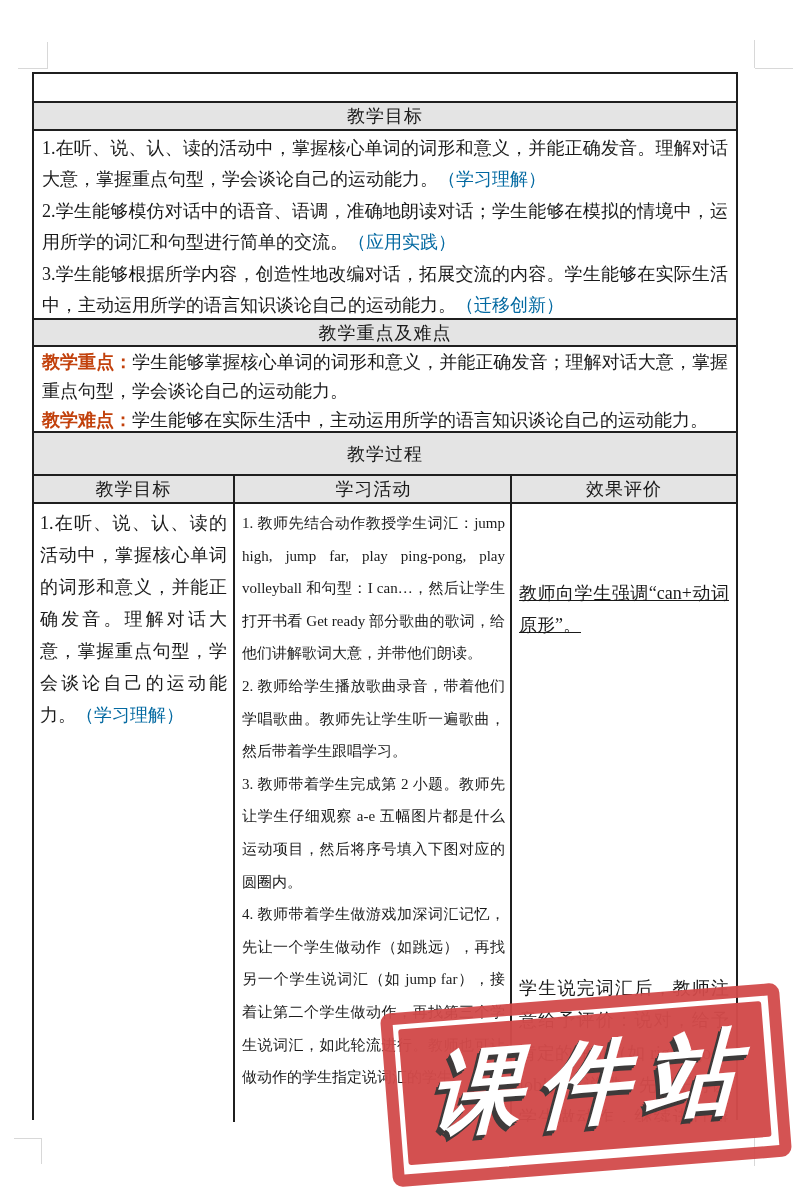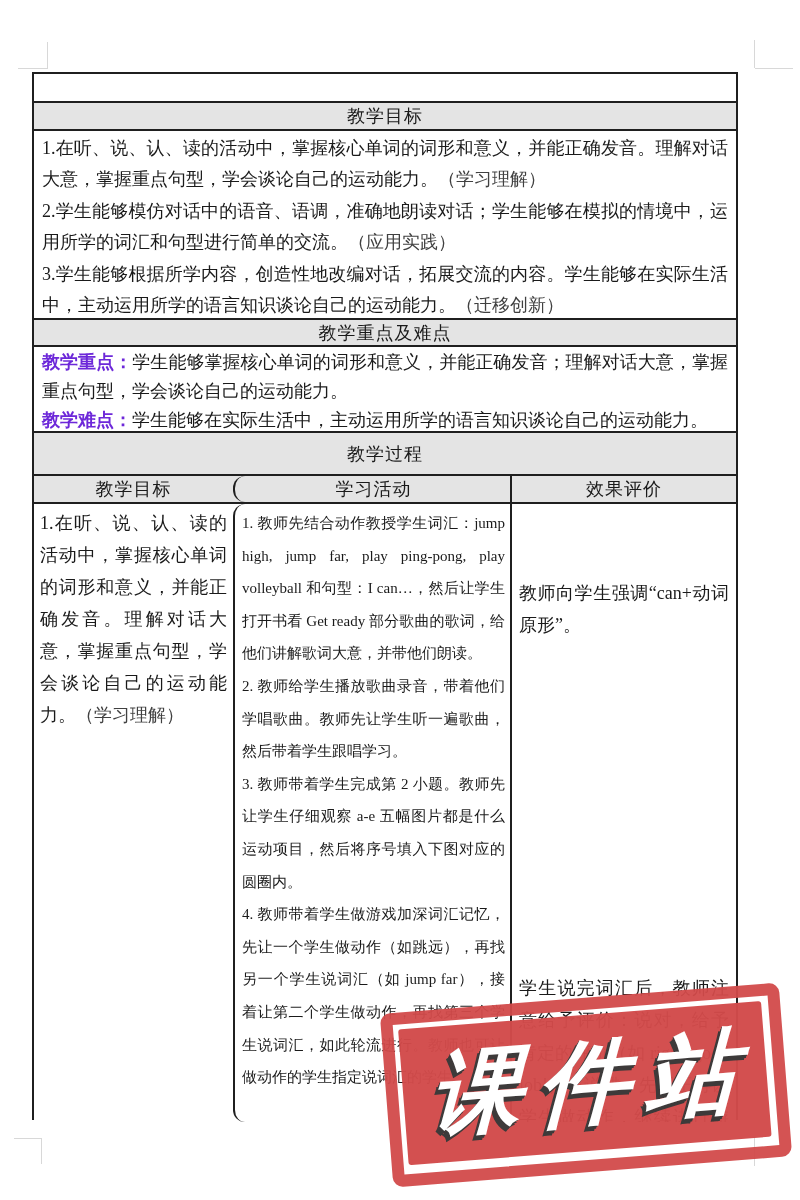--- a/index.html
+++ b/index.html
@@ -35,29 +35,29 @@
     height:28px;background:#e4e4e4;display:flex;
   }
   .row-colh .cell{
     display:flex;align-items:center;justify-content:center;
     letter-spacing:1px;
   }
   .row-body{height:618px;display:flex;background:#ffffff;}
   .cell{box-sizing:border-box;}
   .cell + .cell{border-left:2px solid #1f1f1f;}
   .c1{width:199px;flex:none;padding:3px 6px;}
-  .c2{width:277px;flex:none;padding:3px 5px 3px 7px;border-radius:12px;}
+  .c2{width:277px;flex:none;padding:3px 5px 3px 7px;}
   .c3{flex:1;padding:3px 7px;}
   .row-body .c1 p{margin:0;line-height:32px;text-align:justify;}
   .row-body .c2 p{margin:0;line-height:32.6px;text-align:justify;font-size:15px;}
   .row-body .c3 p{margin:0;line-height:32.4px;text-align:justify;}
-  .note-1{margin-top:70px !important;}
+  .note-1{margin-top:70px !important;text-decoration:underline;}
   .note-2{margin-top:330px !important;}
-  .blue{color:#404040;}
-  .blue-bold{color:#6d28d9;font-weight:bold;}
+  .blue{color:#0369a1;}
+  .blue-bold{color:#c2410c;font-weight:bold;}
   
   .stamp{
     position:absolute;left:386px;top:998px;width:400px;height:174px;
     transform:rotate(-4.5deg);z-index:5;pointer-events:none;
   }
   .stamp-border{
     position:absolute;inset:0;border:12px solid #d24a4a;border-radius:10px;
     box-sizing:border-box;mix-blend-mode:multiply;opacity:.95;
   }
   .stamp-fill{

